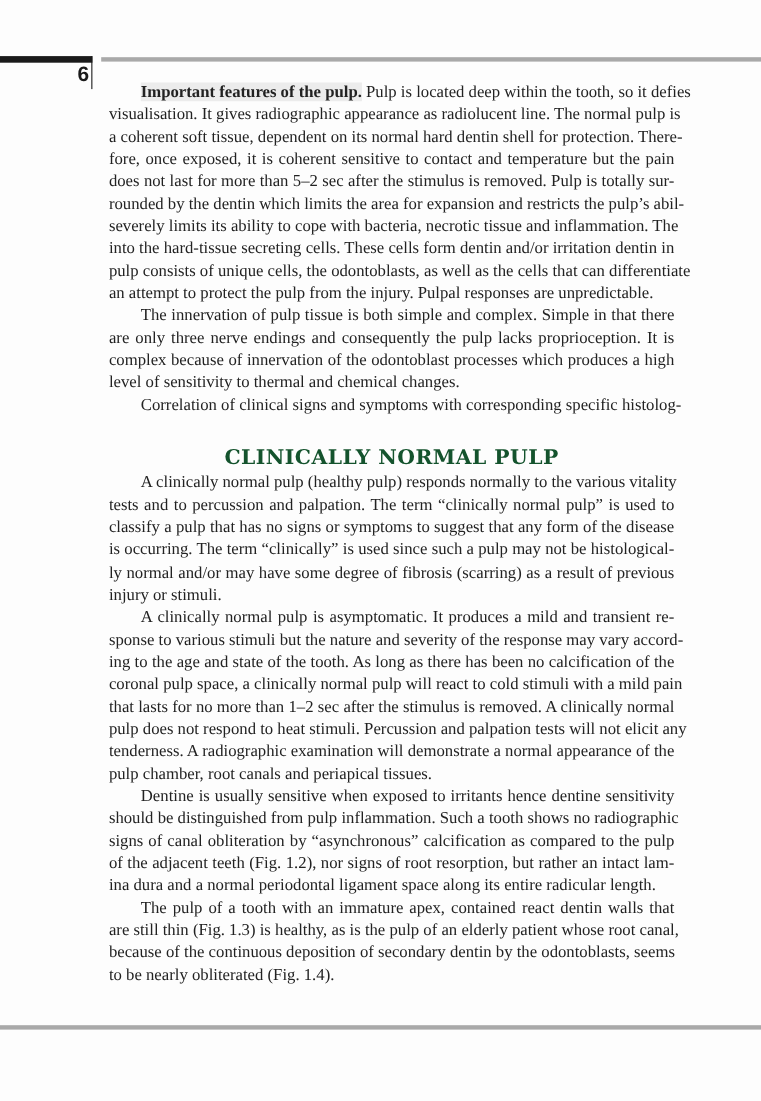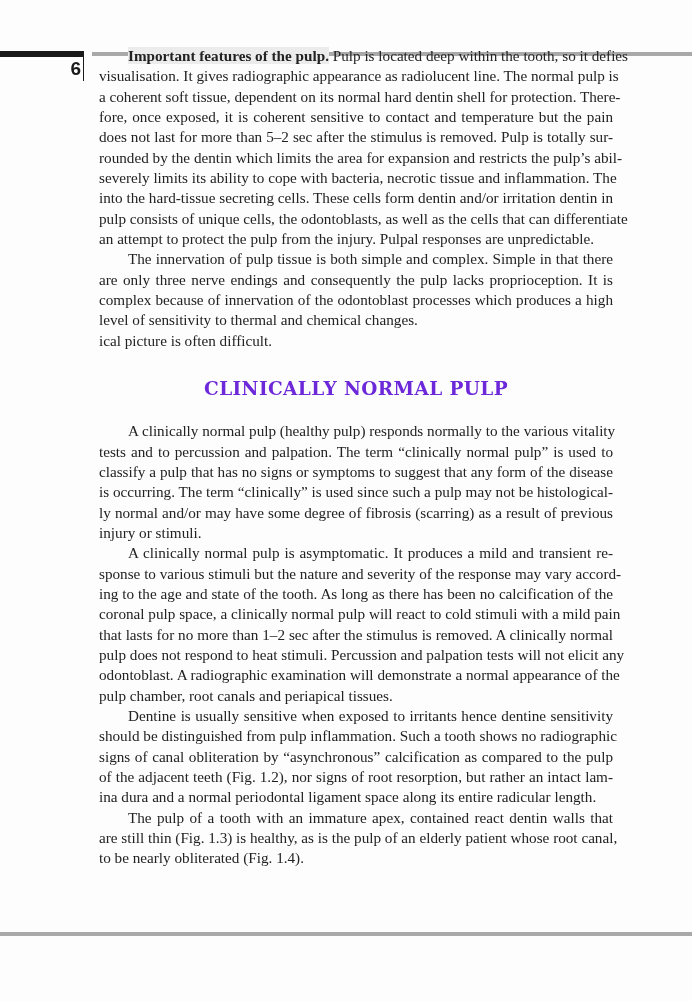--- a/index.html
+++ b/index.html
@@ -46,21 +46,21 @@
     }
     .bottom-gray-bar {
       position: absolute;
       left: 0; top: 932px;
       width: 692px; height: 4px;
       background: #a9a9a9;
     }
     .content {
       position: absolute;
       left: 99px;
-      top: 46px;
+      top: 74px;
       width: 514px;
       font-size: 15.2px;
       line-height: 20.35px;
     }
     .line {
       display: block;
       white-space: nowrap;
       text-align: justify;
       text-align-last: justify;
       height: 20.35px;
@@ -76,23 +76,22 @@
       font-weight: bold;
       background: #ececec;
     }
     .heading {
       display: block;
       text-align: center;
       font-family: "DejaVu Serif", "Liberation Serif", serif;
       font-weight: bold;
       font-size: 18.5px;
       letter-spacing: 0.4px;
-      color: #6d28d9;
+      color: #14532d;
       margin-top: 26px;
-      margin-bottom: 20px;
       height: 24px;
       line-height: 24px;
     }
   </style>
 </head>
 <body>
 
 <div class="top-black-bar"></div>
 <div class="top-vline"></div>
 <div class="top-gray-bar"></div>
@@ -114,52 +113,53 @@
           <span class="line last">an attempt to protect the pulp from the injury. Pulpal responses are unpredictable.</span>
         </div>
     </div>
     <div class="paragraph">
         <span class="line indent">The innervation of pulp tissue is both simple and complex. Simple in that there</span>
         <span class="line">are only three nerve endings and consequently the pulp lacks proprioception. It is</span>
         <span class="line">complex because of innervation of the odontoblast processes which produces a high</span>
         <span class="line last">level of sensitivity to thermal and chemical changes.</span>
       </div>
     <div class="paragraph">
-        <span class="line last">ical picture is often difficult.</span>
+        <span class="line indent">Correlation of clinical signs and symptoms with corresponding specific histolog-</span>
       </div>
   </div>
 
   <div>
     <div class="heading">CLINICALLY NORMAL PULP</div>
     <div class="paragraph">
         <span class="line indent">A clinically normal pulp (healthy pulp) responds normally to the various vitality</span>
         <span class="line">tests and to percussion and palpation. The term “clinically normal pulp” is used to</span>
         <span class="line">classify a pulp that has no signs or symptoms to suggest that any form of the disease</span>
         <span class="line">is occurring. The term “clinically” is used since such a pulp may not be histological-</span>
         <span class="line">ly normal and/or may have some degree of fibrosis (scarring) as a result of previous</span>
         <span class="line last">injury or stimuli.</span>
       </div>
     <div class="paragraph">
         <span class="line indent">A clinically normal pulp is asymptomatic. It produces a mild and transient re-</span>
         <span class="line">sponse to various stimuli but the nature and severity of the response may vary accord-</span>
         <span class="line">ing to the age and state of the tooth. As long as there has been no calcification of the</span>
         <span class="line">coronal pulp space, a clinically normal pulp will react to cold stimuli with a mild pain</span>
         <span class="line">that lasts for no more than 1–2 sec after the stimulus is removed. A clinically normal</span>
         <span class="line">pulp does not respond to heat stimuli. Percussion and palpation tests will not elicit any</span>
-        <span class="line">odontoblast. A radiographic examination will demonstrate a normal appearance of the</span>
+        <span class="line">tenderness. A radiographic examination will demonstrate a normal appearance of the</span>
         <span class="line last">pulp chamber, root canals and periapical tissues.</span>
       </div>
     <div class="paragraph">
         <span class="line indent">Dentine is usually sensitive when exposed to irritants hence dentine sensitivity</span>
         <span class="line">should be distinguished from pulp inflammation. Such a tooth shows no radiographic</span>
         <span class="line">signs of canal obliteration by “asynchronous” calcification as compared to the pulp</span>
         <span class="line">of the adjacent teeth (Fig. 1.2), nor signs of root resorption, but rather an intact lam-</span>
         <span class="line last">ina dura and a normal periodontal ligament space along its entire radicular length.</span>
       </div>
     <div class="paragraph">
         <span class="line indent">The pulp of a tooth with an immature apex, contained react dentin walls that</span>
         <span class="line">are still thin (Fig. 1.3) is healthy, as is the pulp of an elderly patient whose root canal,</span>
+        <span class="line">because of the continuous deposition of secondary dentin by the odontoblasts, seems</span>
         <span class="line last">to be nearly obliterated (Fig. 1.4).</span>
       </div>
   </div>
 </div>
 
 <div class="bottom-gray-bar"></div>
 
 </body></html>

